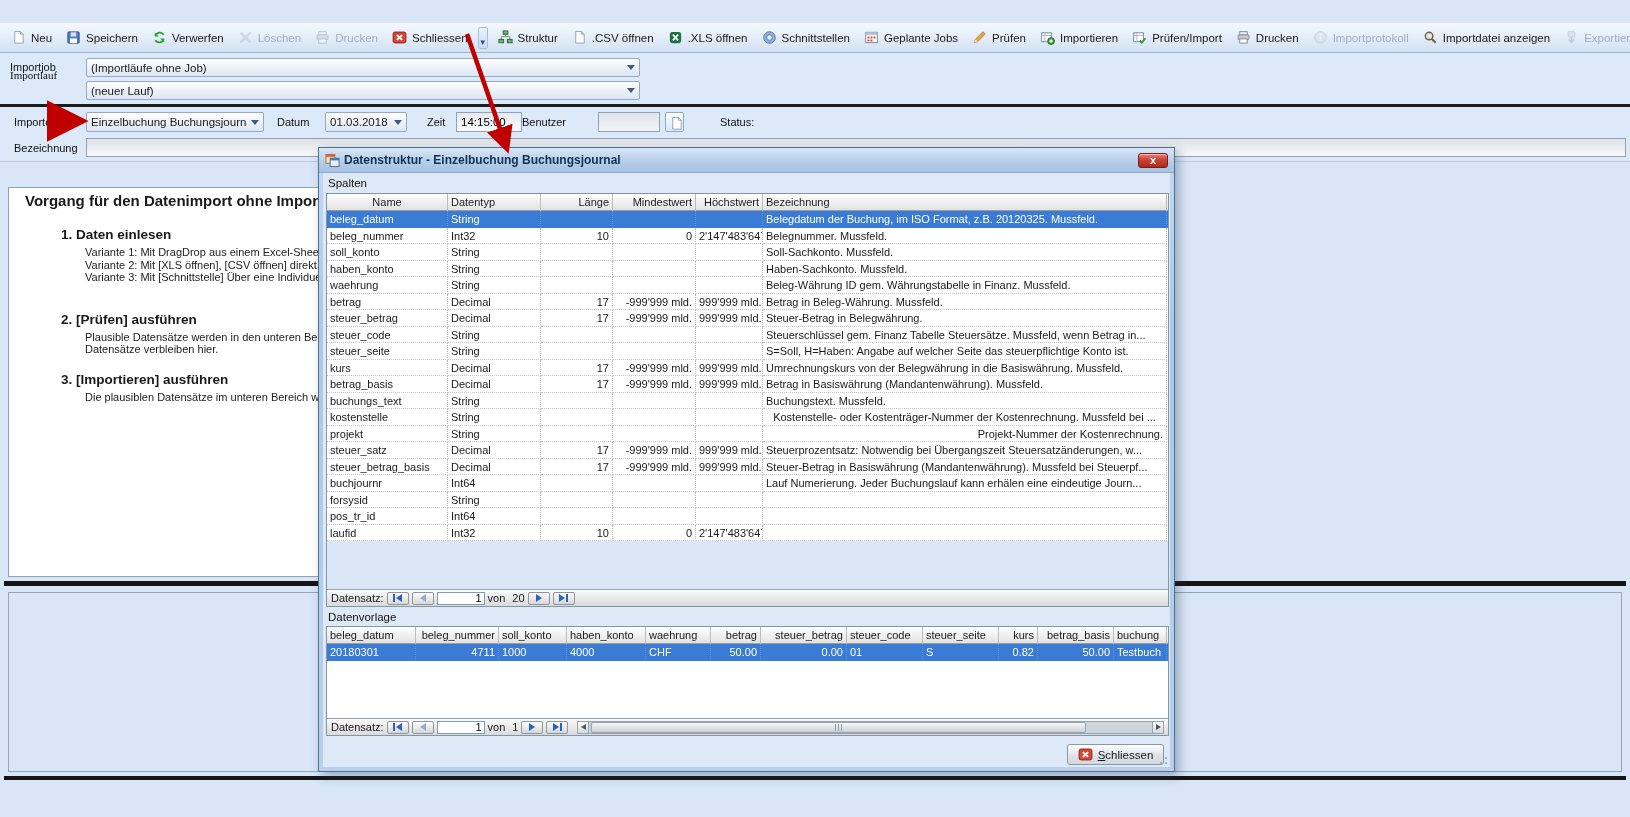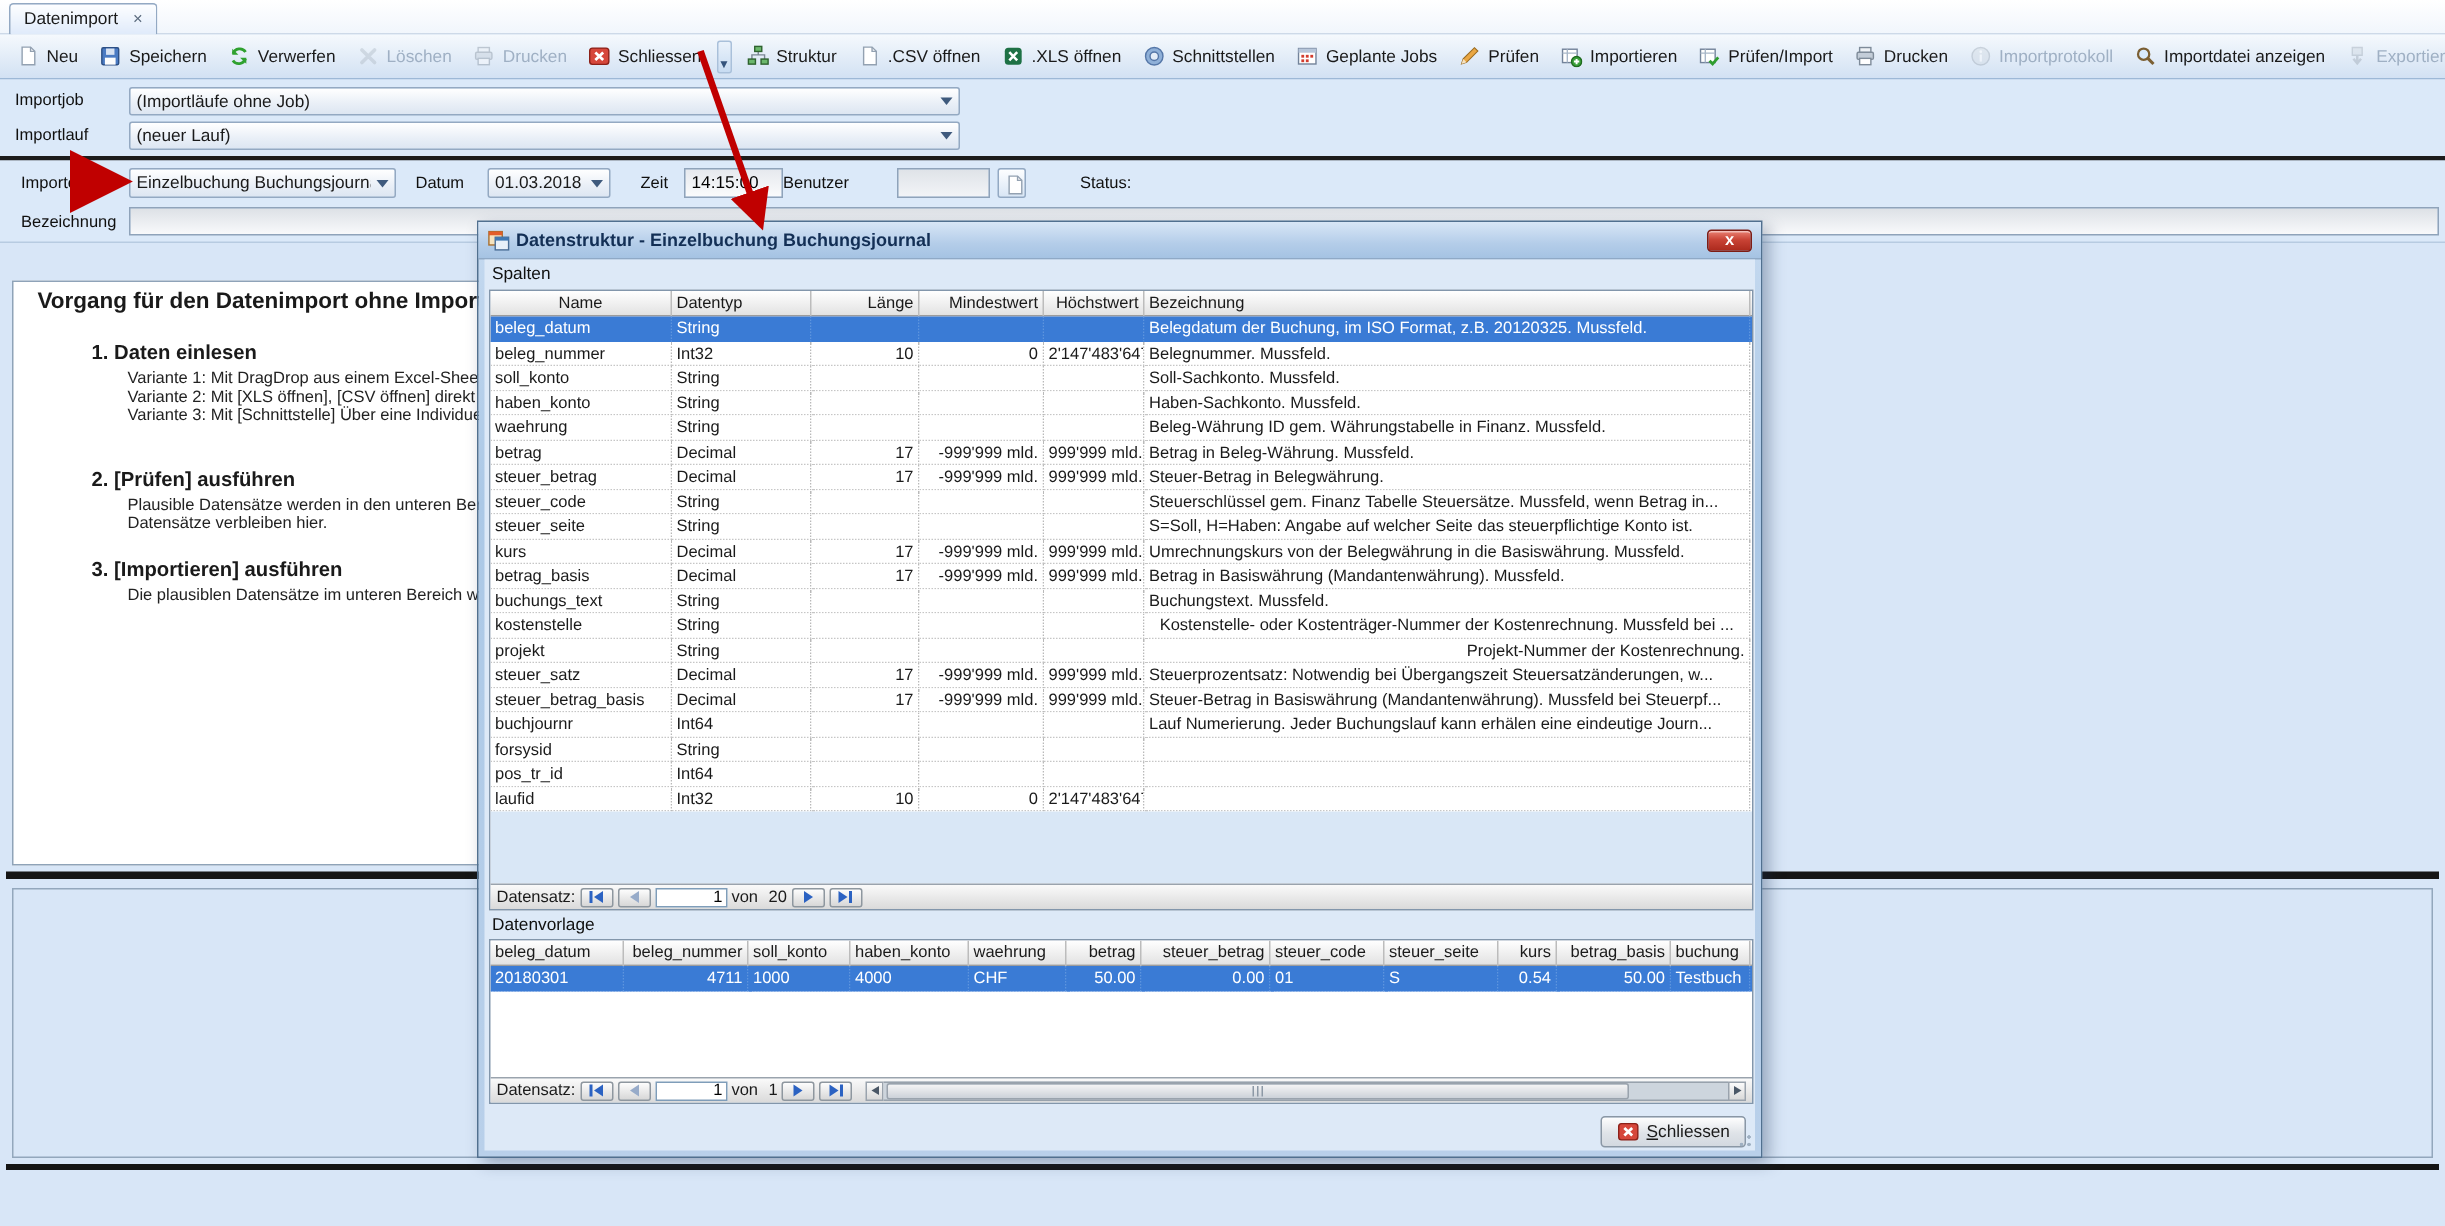--- a/index.html
+++ b/index.html
@@ -133,26 +133,20 @@
 
   
   #arrows { position:absolute; left:0; top:0; width:1630px; height:817px;
     pointer-events:none; z-index:100; }
 </style>
 </head>
 <body>
 
 <div id="stage">
 
-  <div class="tabstrip">
-    <div class="tab">
-      <span>Datenimport</span>
-      <span class="tab-close">×</span>
-    </div>
-  </div>
 
   <div class="toolbar">
     <div class="tb-group" id="tb-group1">
         <div class="tb-btn">
           <span class="tb-ic"><svg width="15" height="15" viewBox="0 0 16 16">
               <path d="M4 1.5h6l3 3V14H4z" fill="#fff" stroke="#93a1b1"></path>
               <path d="M10 1.5v3h3" fill="none" stroke="#93a1b1"></path>
             </svg></span>
           <span>Neu</span>
         </div>
@@ -299,21 +293,21 @@
       </div>
 
   </div>
 
   <div class="formarea">
     <span class="lbl" style="left:10px; top:8px;">Importjob</span>
     <div class="combo" style="left:86px; top:5px; width:554px;">
       <span class="cval">(Importläufe ohne Job)</span>
       <span class="carr"></span>
     </div>
-    <span class="lbl" style="left:10px; top:31px;">Importlauf</span>
+    <span class="lbl" style="left:10px; top:16px;font-family:Liberation Serif, serif;">Importlauf</span>
     <div class="combo" style="left:86px; top:28px; width:554px;">
       <span class="cval">(neuer Lauf)</span>
       <span class="carr"></span>
     </div>
   </div>
 
   <div class="divider1"></div>
 
   <div class="importrow">
     <span class="lbl" style="left:14px; top:9px;">Importer</span>
@@ -596,21 +590,21 @@
           <div class="g-row sel">
             <div class="g-cell" style="width: 89px; text-align: left;">20180301</div>
             <div class="g-cell" style="width: 83px; text-align: right;">4711</div>
             <div class="g-cell" style="width: 68px; text-align: left;">1000</div>
             <div class="g-cell" style="width: 79px; text-align: left;">4000</div>
             <div class="g-cell" style="width: 65px; text-align: left;">CHF</div>
             <div class="g-cell" style="width: 50px; text-align: right;">50.00</div>
             <div class="g-cell" style="width: 86px; text-align: right;">0.00</div>
             <div class="g-cell" style="width: 76px; text-align: left;">01</div>
             <div class="g-cell" style="width: 76px; text-align: left;">S</div>
-            <div class="g-cell" style="width: 39px; text-align: right;">0.54</div>
+            <div class="g-cell" style="width: 39px; text-align: right;">0.82</div>
             <div class="g-cell" style="width: 76px; text-align: right;">50.00</div>
             <div class="g-cell" style="width: 53px; text-align: left;">Testbuch</div>
           </div>
         <div class="g-fill"></div>
         <div class="pager">
           <span>Datensatz:</span>
           <div class="nav-btn">
               <span class="vbar"></span>
               <span class="tri l"></span>
             </div>

